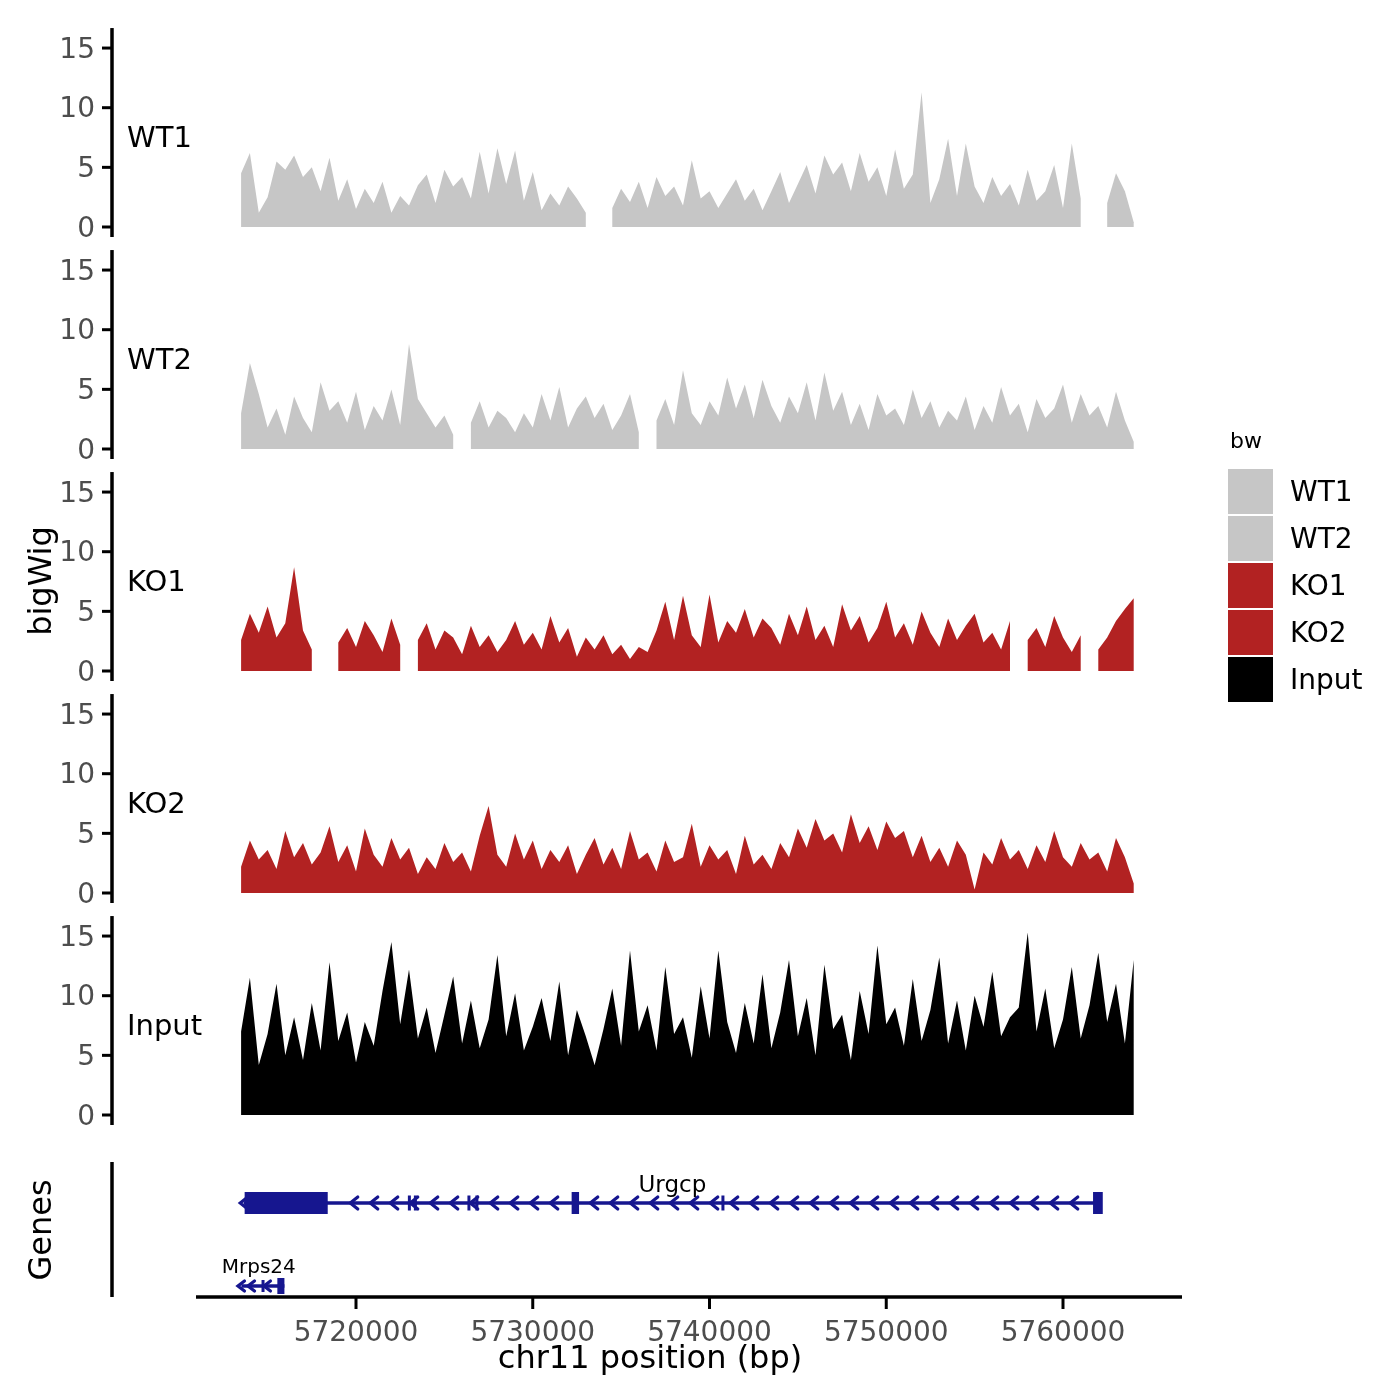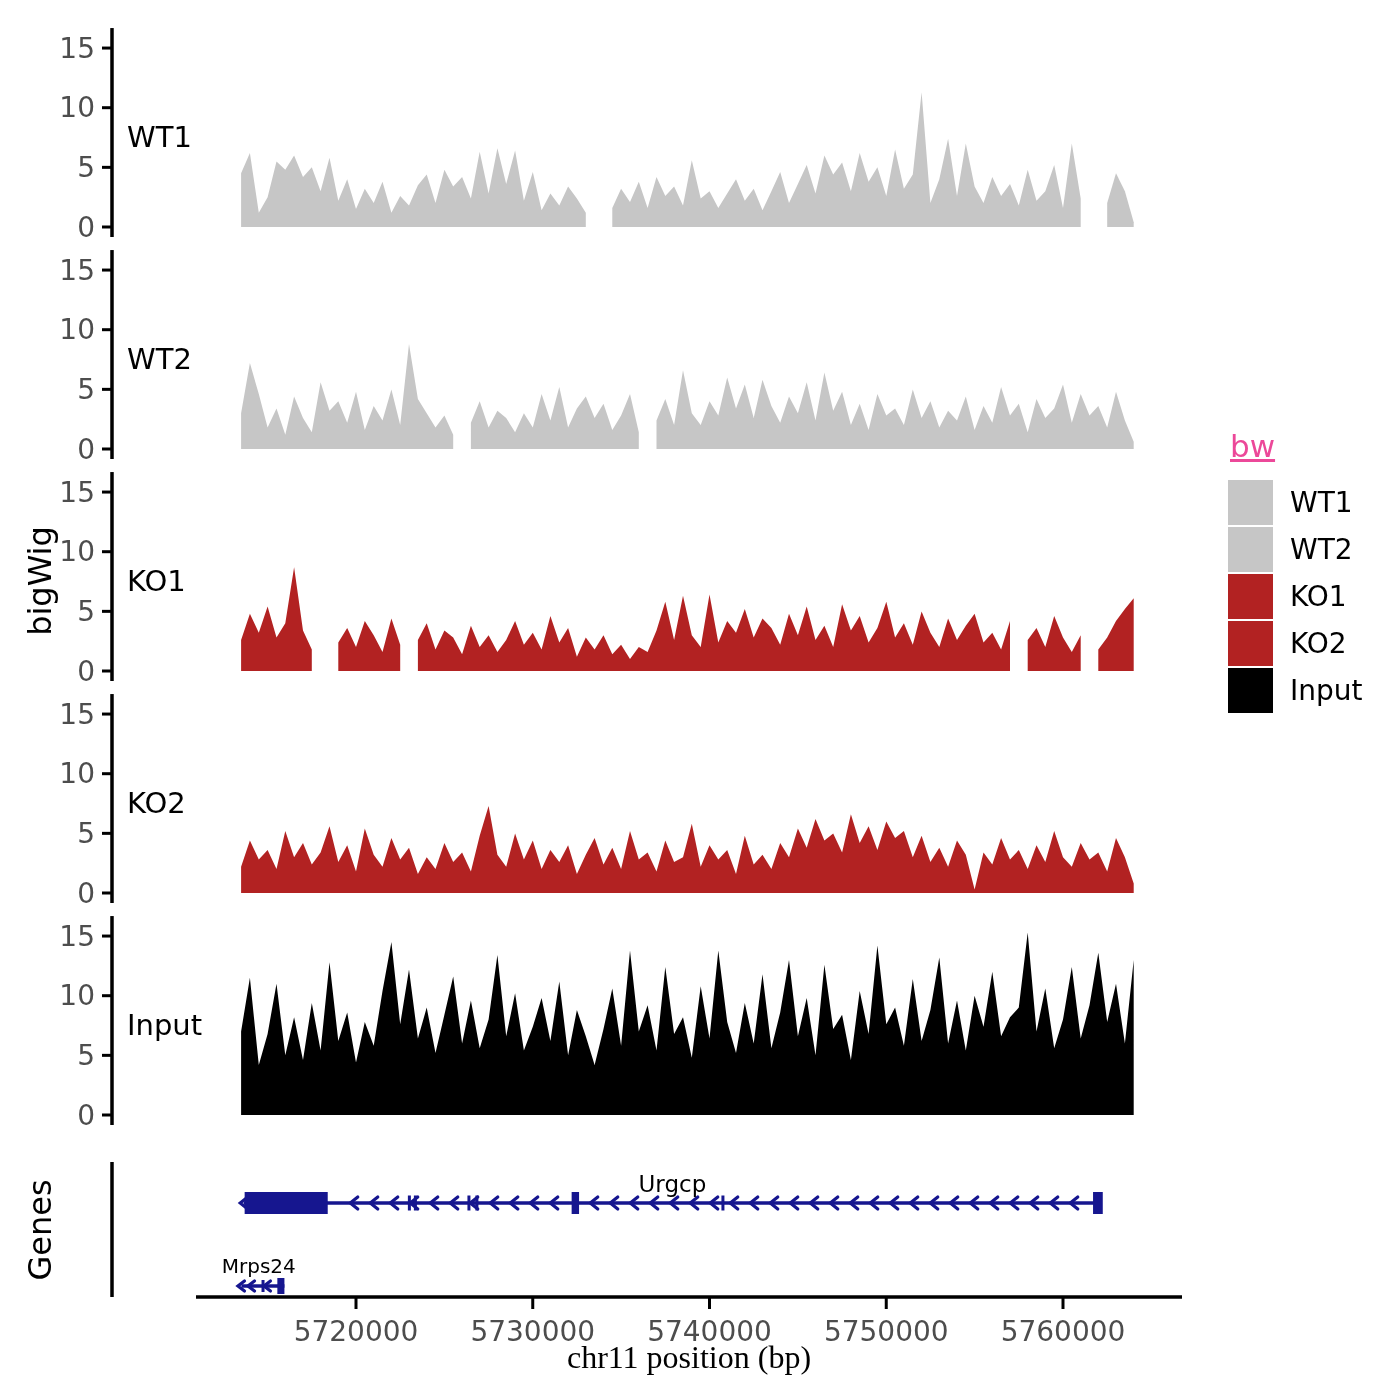--- a/index.html
+++ b/index.html
@@ -7,21 +7,21 @@
     position:relative;width:1400px;height:1400px;background:#ffffff;
     font-family:"DejaVu Sans","Liberation Sans",sans-serif;overflow:hidden;
   }
   .figure svg{position:absolute;left:0;top:0;}
   .axis-title{
     position:absolute;transform:translate(-50%,-50%);
     font-size:32px;color:#000;white-space:nowrap;
   }
   .axis-title.rot{transform:translate(-50%,-50%) rotate(-90deg);}
   .legend{position:absolute;left:1228px;top:428px;}
-  .legend-title{font-size:31px;color:#ec4899;margin:0 0 16px 2px;text-decoration:underline;}
+  .legend-title{font-size:22px;color:#000000;margin:0 0 16px 2px;}
   .legend-item{display:flex;align-items:center;margin-bottom:2px;height:45px;}
   .legend-swatch{width:45px;height:45px;flex:0 0 45px;}
   .legend-label{font-size:28px;color:#000;margin-left:17px;}
 </style>
 </head>
 <body>
 
 <div class="figure">
 
   <svg id="plot" width="1400" height="1400" viewBox="0 0 1400 1400">
@@ -171,21 +171,21 @@
           <rect x="261.5295" y="1280" width="3" height="12" fill="#16168f"></rect>
           <text x="258.7875" y="1273" text-anchor="middle" font-size="20" fill="#000">Mrps24</text>
         </g>
       </g>
     </svg>
 
   <div class="axis-title rot" style="left:40px;top:581px;">bigWig</div>
 
   <div class="axis-title rot" style="left:40px;top:1230px;">Genes</div>
 
-  <div class="axis-title" style="left:689px;top:1357px;font-family:Liberation Serif, serif;">chr11 position (bp)</div>
+  <div class="axis-title" style="left:650px;top:1357px;">chr11 position (bp)</div>
 
   <div class="legend">
     <div class="legend-title">bw</div>
     <div class="legend-item">
       <span class="legend-swatch" style="background: rgb(198, 198, 198);"></span>
       <span class="legend-label">WT1</span>
     </div>
     <div class="legend-item">
       <span class="legend-swatch" style="background: rgb(198, 198, 198);"></span>
       <span class="legend-label">WT2</span>

